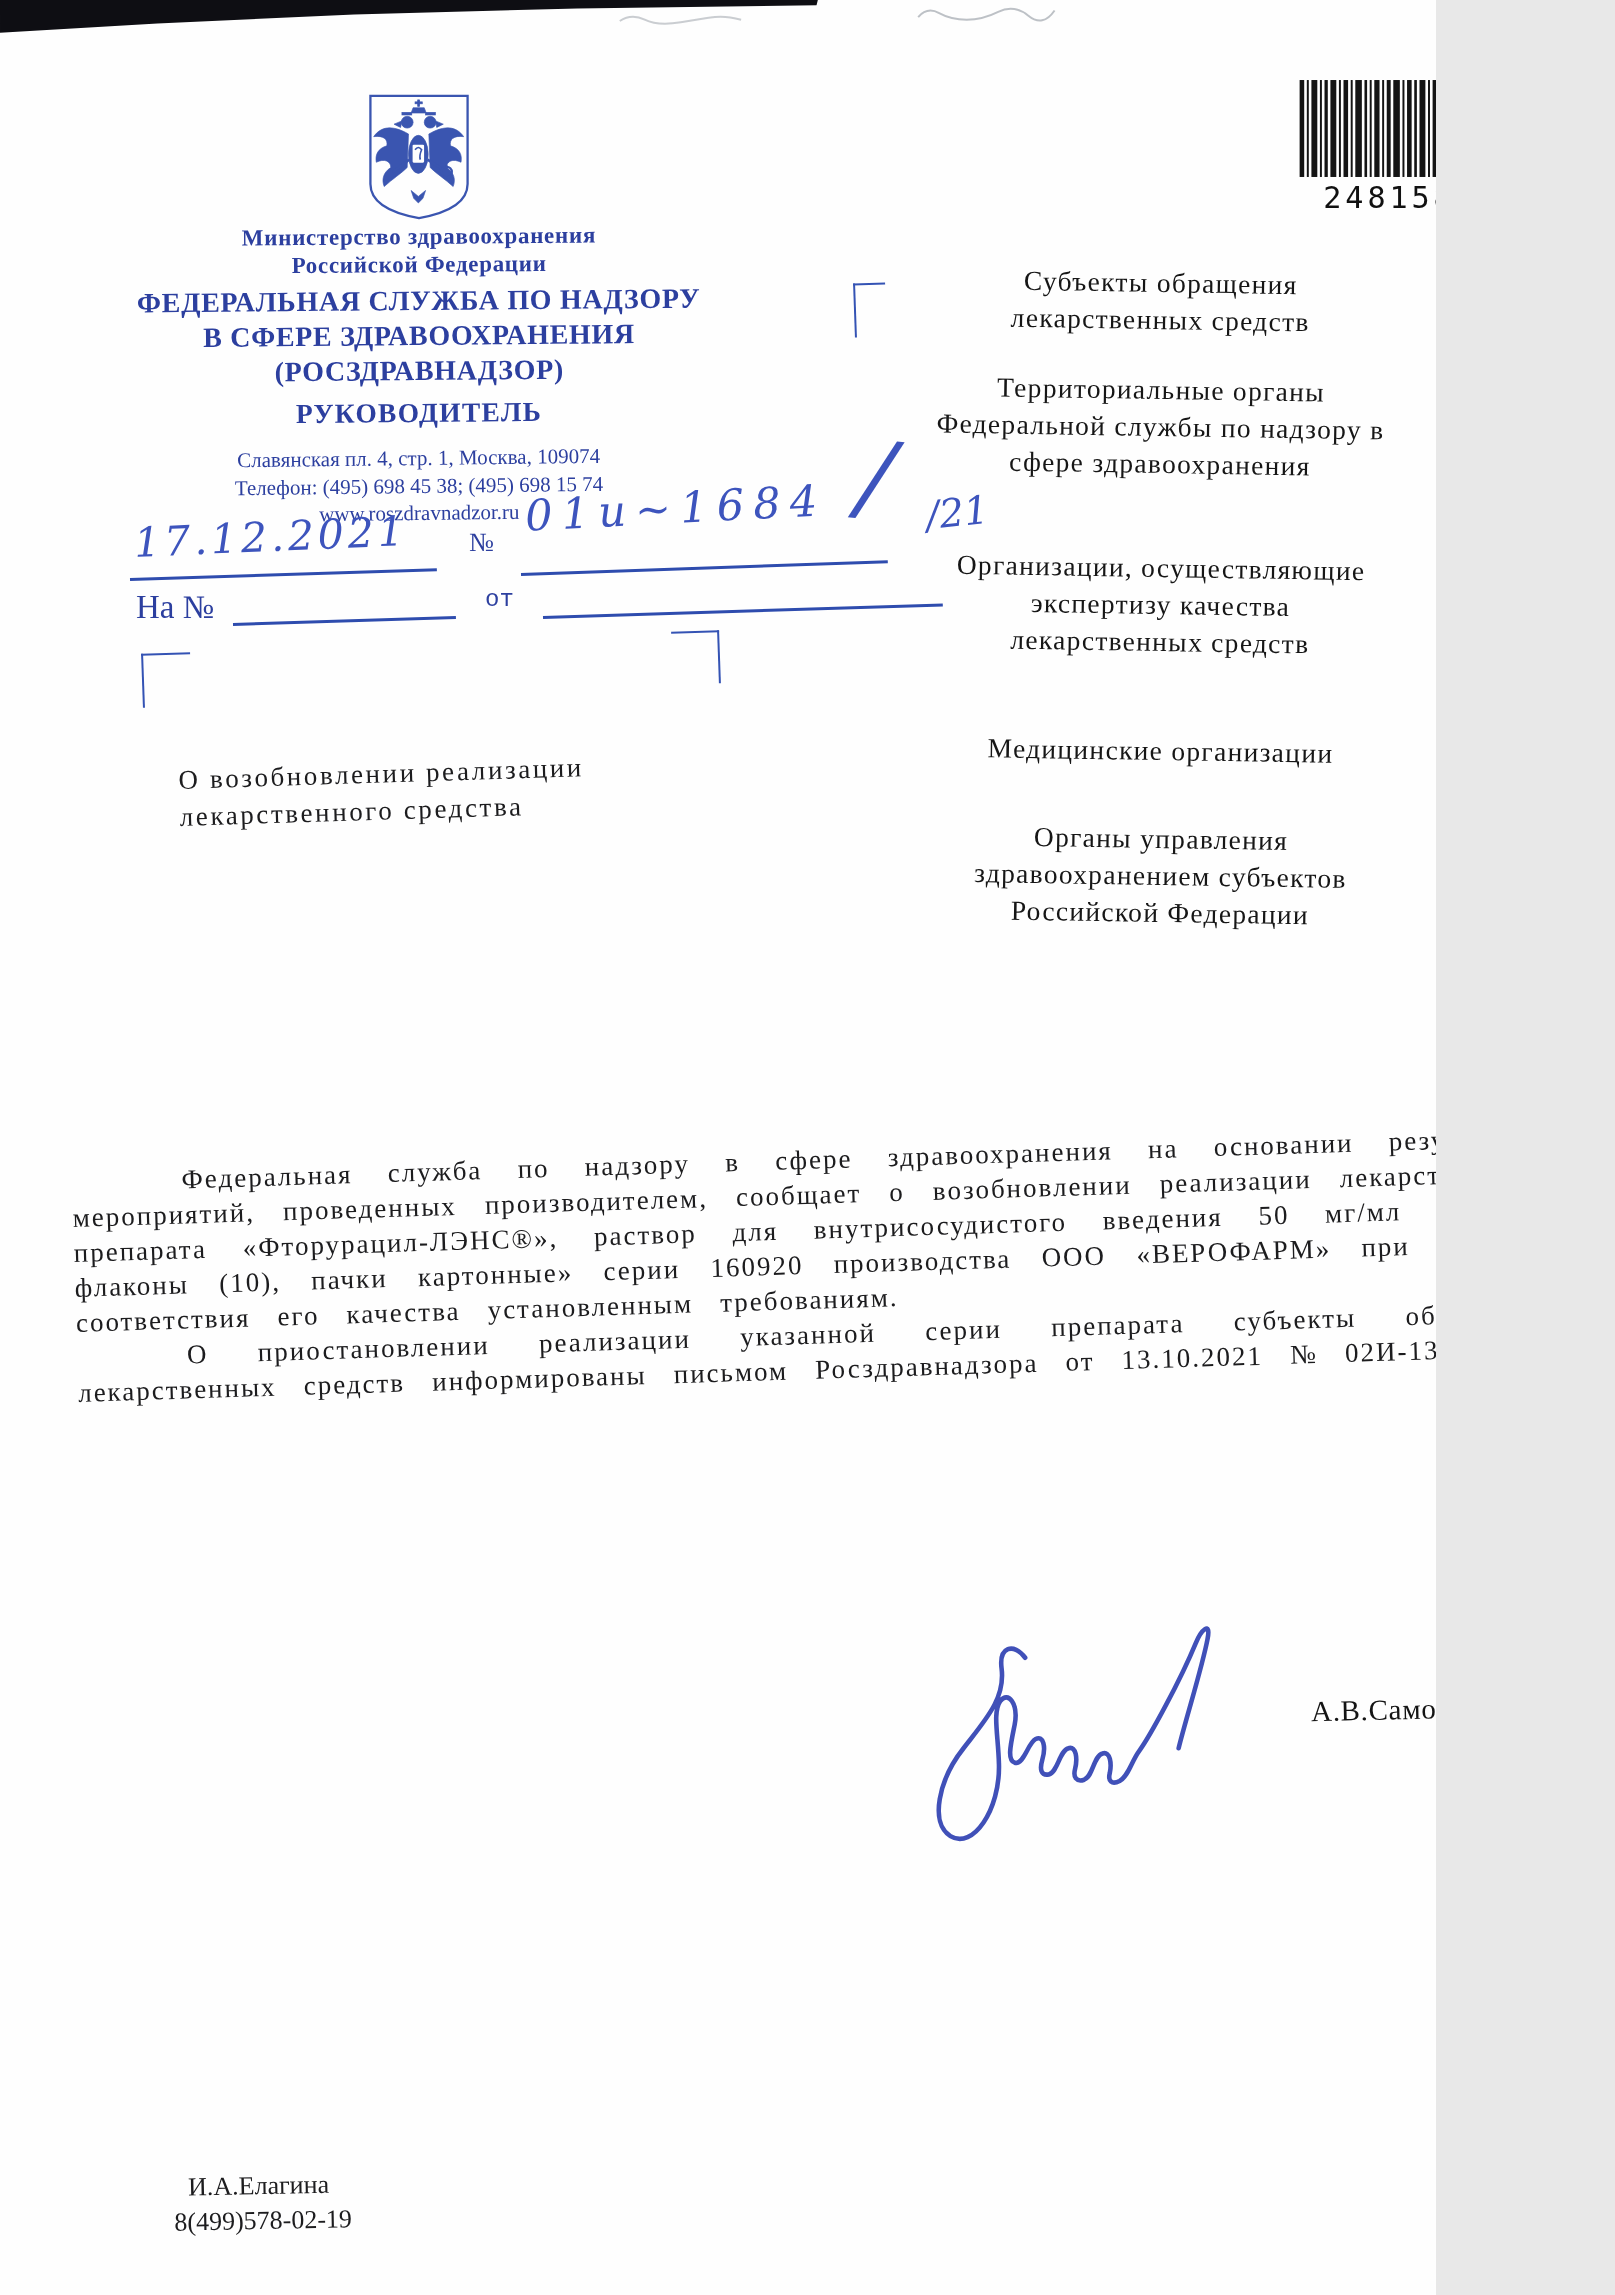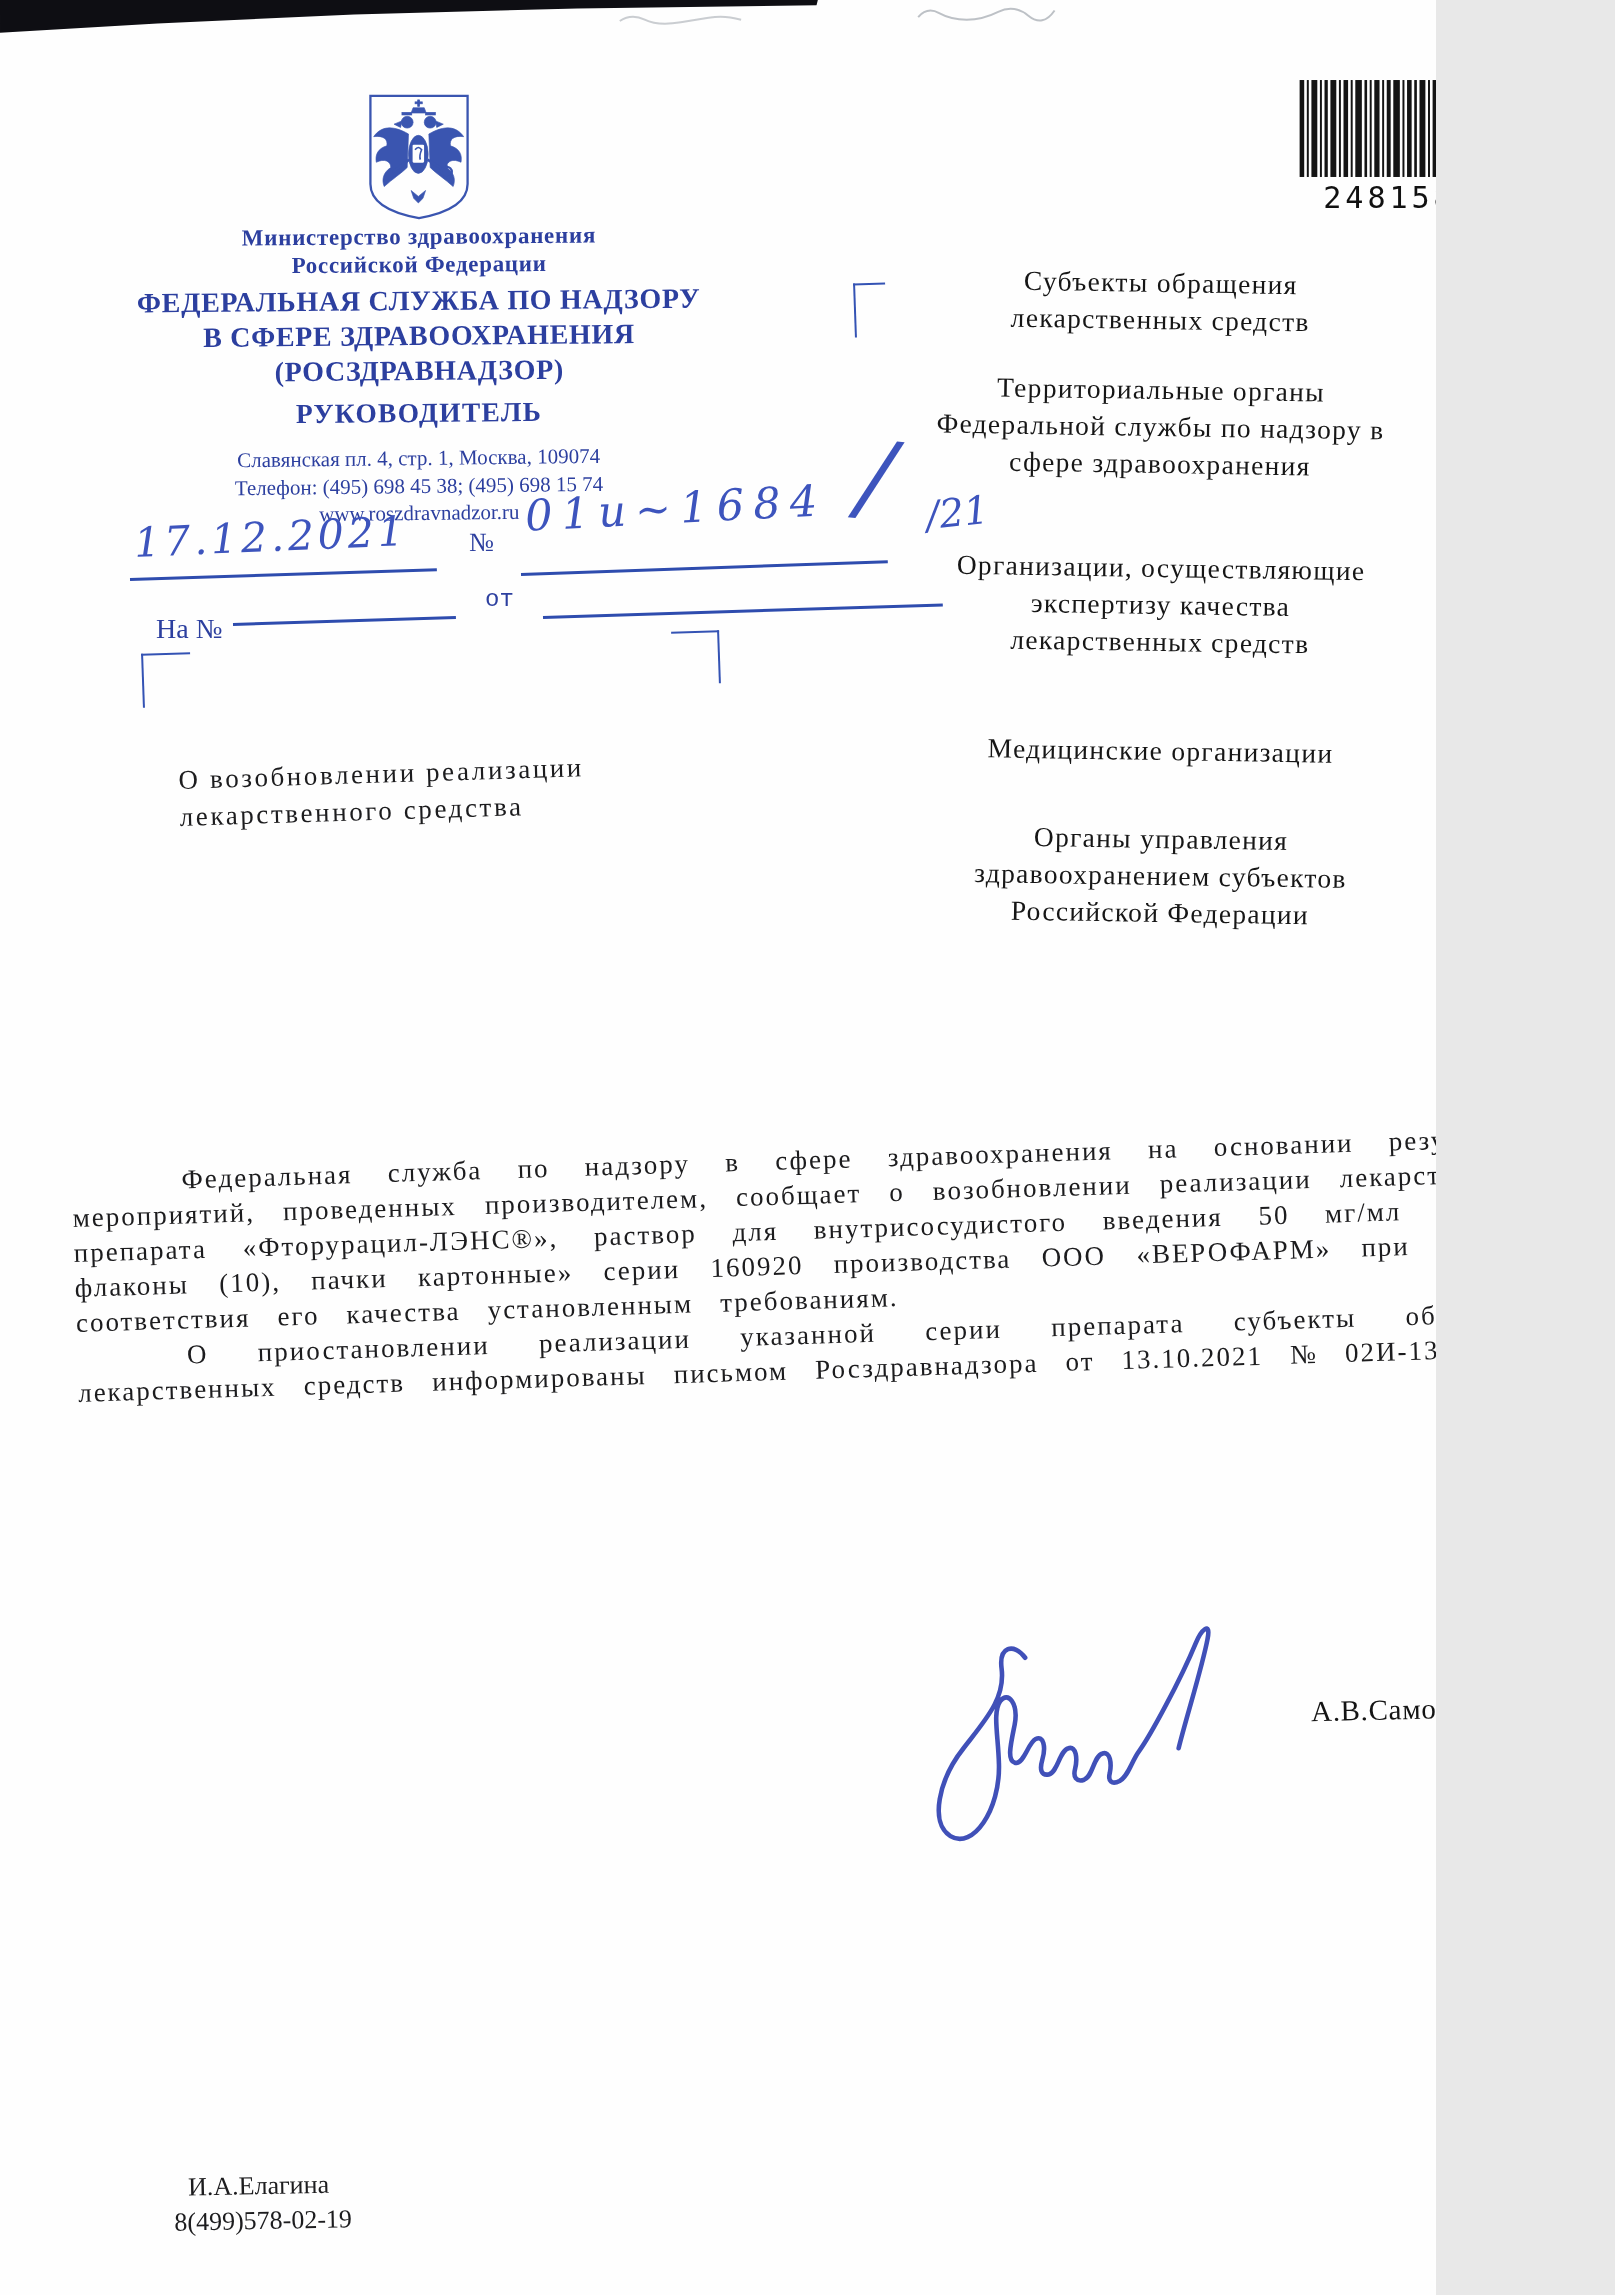--- a/index.html
+++ b/index.html
@@ -20,21 +20,21 @@
   .position-title{top:397px;font-size:27.5px;font-weight:bold;letter-spacing:1.3px;transform:rotate(-0.5deg);}
   .contact{top:445px;font-size:21px;line-height:27.5px;transform:rotate(-0.7deg);}
   
   .hand{color:#3d54bd;font-style:italic;font-family:"DejaVu Serif",serif;}
   .hw-date{left:134px;top:513px;font-size:41px;letter-spacing:3.9px;transform:rotate(-2.5deg);}
   .num-sign{left:469px;top:528px;font-size:26px;}
   .hw-number{left:525px;top:483px;font-size:43px;letter-spacing:9.2px;transform:rotate(-3deg);}
   .hw-slash{left:860px;top:420px;font-size:98px;transform:rotate(6deg);}
   .hw-suffix{left:926px;top:490px;font-size:39px;transform:rotate(-6deg);}
   .rule{position:absolute;height:2.6px;background:#2e4cae;transform-origin:left center;}
-  .reply-label{left:156px;top:589px;font-size:28px;margin-top:24px;}
+  .reply-label{left:136px;top:589px;font-size:33px;}
   .from-label{left:485px;top:586px;font-size:24px;font-family:Liberation Mono, monospace;}
   
   .bracket{position:absolute;border:0 solid #3453b4;}
   
   .addr-col{left:872px;width:577px;text-align:center;color:#161616;}
   .addr{font-size:27.5px;line-height:37px;letter-spacing:1.3px;transform:rotate(0.9deg);}
   
   .subject{left:178px;top:762px;width:551px;font-size:27px;line-height:37px;letter-spacing:2.6px;color:#1c1c1e;transform:rotate(-1.8deg);transform-origin:left top;}
   
   .body-block{left:71px;top:1166px;width:1474px;color:#1c1c1e;transform:rotate(-1.8deg);transform-origin:left top;}

